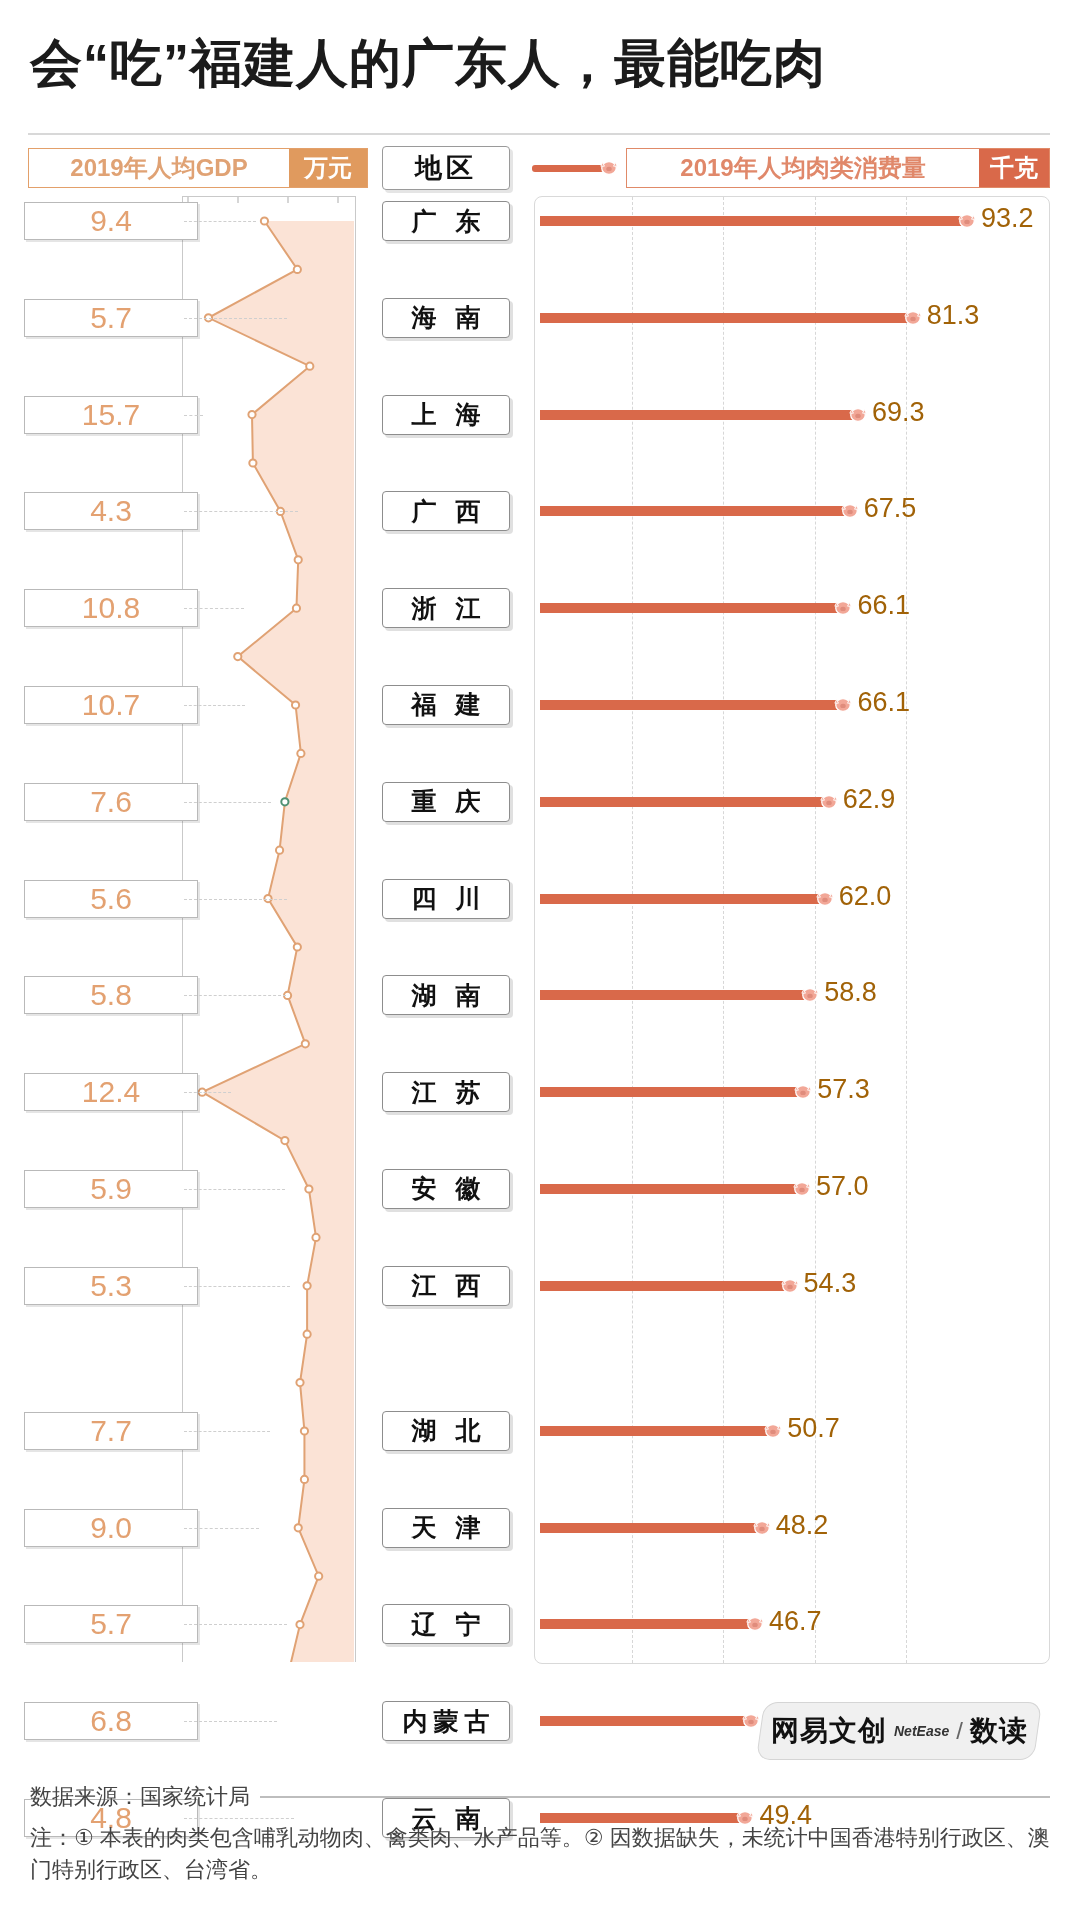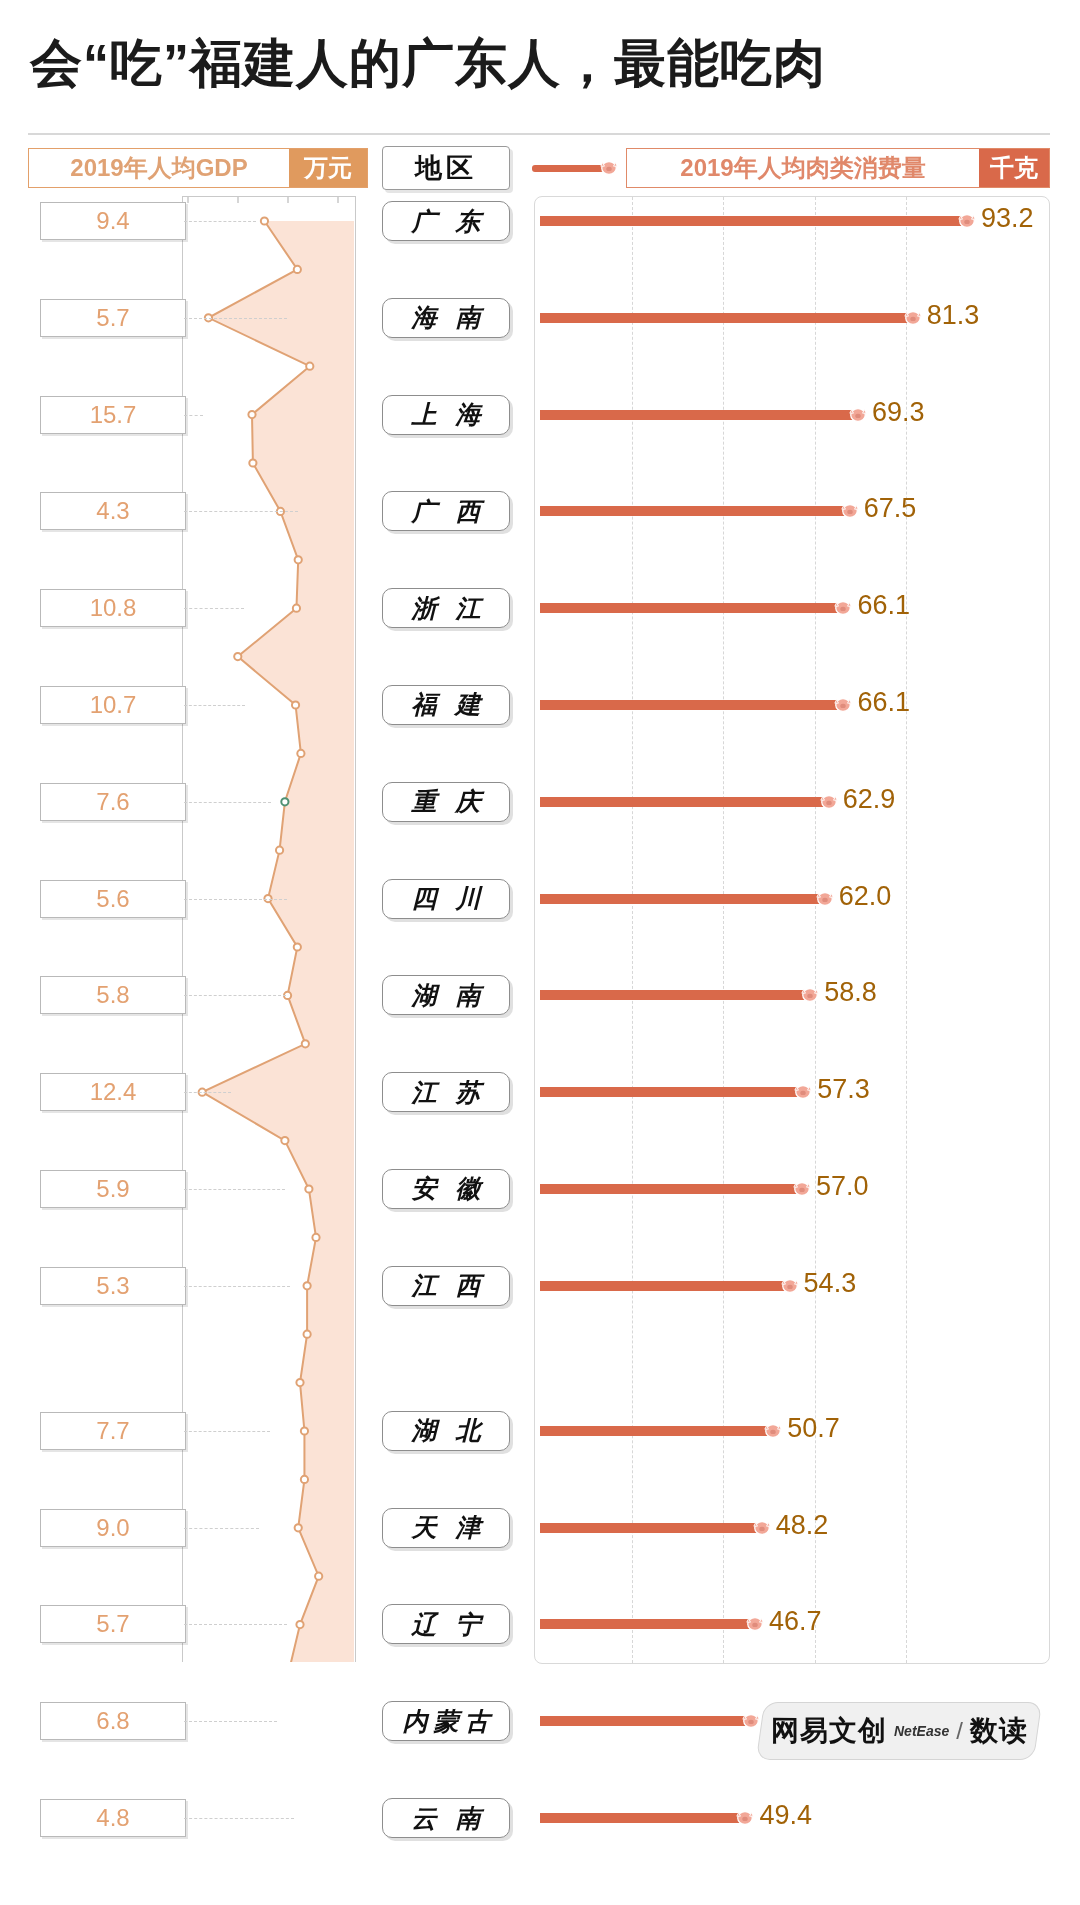--- a/index.html
+++ b/index.html
@@ -115,27 +115,27 @@
   .row {
     position: relative;
     height: 48.4px;
     display: flex;
     align-items: center;
   }
 
   
   .gdp-chip {
     position: absolute;
-    left: 40px;
-    width: 146px; height: 38px;
+    left: 24px;
+    width: 174px; height: 38px;
     border: 1.5px solid #b9b9b9;
     background: #ffffff;
     box-shadow: 2px 2px 0 0 rgba(0,0,0,0.10);
     display: flex; align-items: center; justify-content: center;
-    font-size: 24px; color: #e3a171; font-weight: 500;
+    font-size: 30px; color: #e3a171; font-weight: 500;
   }
   .gdp-chip.national { color: #4f9173; }
 
   
   .linepanel {
     position: absolute;
     left: 182px; top: 0;
     width: 174px; height: 1466px;
     pointer-events: none;
   }
@@ -147,26 +147,26 @@
     border-right: 1.5px solid #c9c9c9;
     border-top: 1.5px solid #c9c9c9;
   }
 
   
   .region-chip {
     position: absolute;
     left: 382px;
     width: 128px; height: 40px;
     border: 1.5px solid #8d8d8d;
-    border-radius: 10px;
+    border-radius: 4px;
     background: #ffffff;
     box-shadow: 3px 3px 0 0 rgba(0,0,0,0.12);
     display: flex; align-items: center; justify-content: center;
     font-size: 25px; font-weight: bold; color: #111111;
-    letter-spacing: 6px; text-indent: 6px; font-style: italic;
+    letter-spacing: 6px; text-indent: 6px;
   }
   .region-chip.national {
     border-color: #4f9173;
     color: #4f9173;
     box-shadow: 3px 3px 0 0 rgba(79,145,115,0.30);
   }
 
   
   .bararea {
     position: absolute;
@@ -570,14 +570,21 @@
 
   <div class="logo">
     <div class="logo-inner">
       <span class="logo-a">网易文创</span>
       <span class="logo-netease">NetEase</span>
       <span class="logo-slash">/</span>
       <span class="logo-b">数读</span>
     </div>
   </div>
 
+  <div class="footer">
+    <div class="src-row">
+      <span>数据来源：国家统计局</span>
+      <span class="src-rule"></span>
+    </div>
+    <div class="note">注：① 本表的肉类包含哺乳动物肉、禽类肉、水产品等。② 因数据缺失，未统计中国香港特别行政区、澳门特别行政区、台湾省。</div>
+  </div>
 
 </div>
 
 </body></html>

